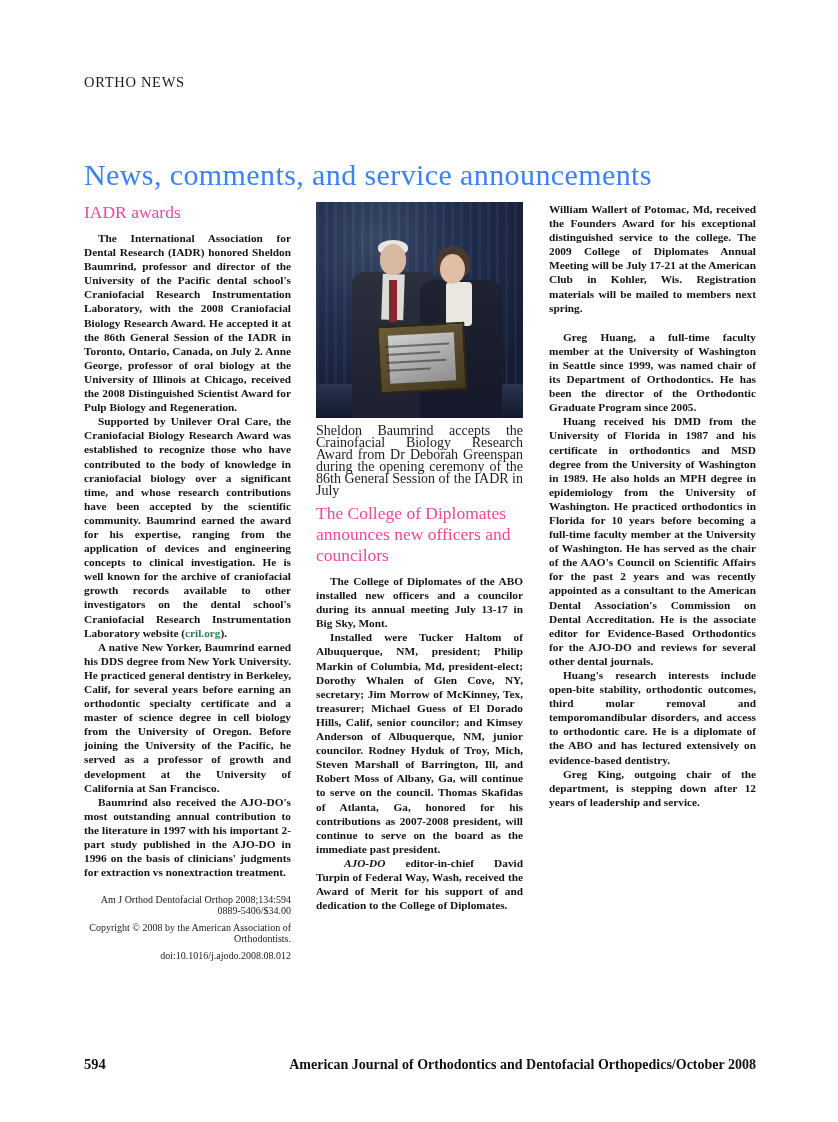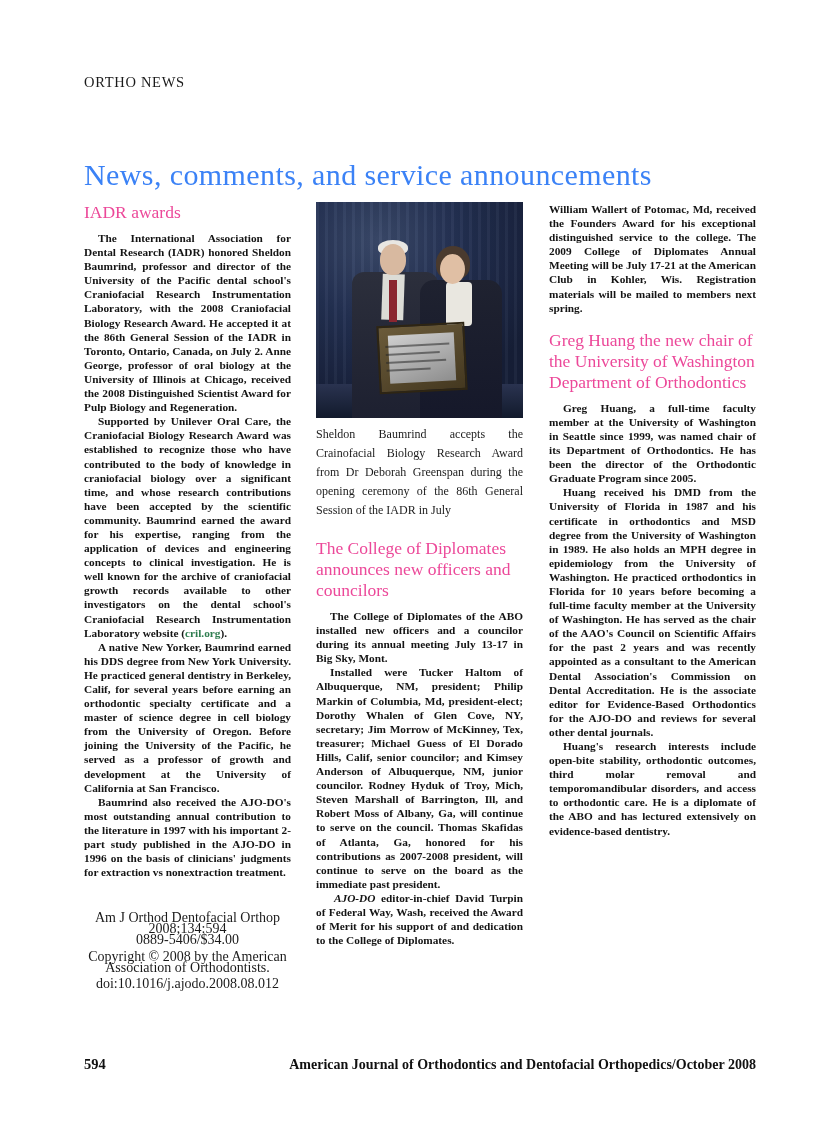--- a/index.html
+++ b/index.html
@@ -147,32 +147,32 @@
   }
   .ph-plaque-inner {
     position:absolute; left:9px; top:8px; right:9px; bottom:8px;
     background: linear-gradient(160deg,#cfcfcf,#8d8d8d);
   }
   .ph-plaque-line {
     position:absolute; left:6px; height:2px; background:rgba(40,40,40,.55);
   }
   .caption {
     width: 207px;
-    font-size: 12px;
-    line-height: 19px;
+    font-size: 14px;
+    line-height: 12px;
     color: #1c1c1c;
     text-align: justify;
-    margin-bottom: 18px;
+    margin-bottom: 6px;
   }
 
   .refblock {
-    margin-top: 34px;
-    font-size: 14px;
+    margin-top: 16px;
+    font-size: 10px;
     line-height: 10.8px;
-    text-align: center;
+    text-align: right;
     color: #1a1a1a;
   }
   .refblock div { margin: 0; }
   .refblock .gap { margin-top: 6px; }
 
   .footer {
     position: absolute;
     left: 84px;
     right: 82px;
     top: 1040px;
@@ -240,30 +240,30 @@
           <div class="ph-plaque-line" style="top:26px; width:54px;"></div>
           <div class="ph-plaque-line" style="top:34px; width:60px;"></div>
           <div class="ph-plaque-line" style="top:42px; width:44px;"></div>
         </div>
       </div>
       <div class="caption">Sheldon Baumrind accepts the Crainofacial Biology Research Award from Dr Deborah Greenspan during the opening ceremony of the 86th General Session of the IADR in July</div>
 
       <h2 class="sec">The College of Diplomates announces new officers and councilors</h2>
       <p>The College of Diplomates of the ABO installed new officers and a councilor during its annual meeting July 13-17 in Big Sky, Mont.</p>
       <p>Installed were Tucker Haltom of Albuquerque, NM, president; Philip Markin of Columbia, Md, president-elect; Dorothy Whalen of Glen Cove, NY, secretary; Jim Morrow of McKinney, Tex, treasurer; Michael Guess of El Dorado Hills, Calif, senior councilor; and Kimsey Anderson of Albuquerque, NM, junior councilor. Rodney Hyduk of Troy, Mich, Steven Marshall of Barrington, Ill, and Robert Moss of Albany, Ga, will continue to serve on the council. Thomas Skafidas of Atlanta, Ga, honored for his contributions as 2007-2008 president, will continue to serve on the board as the immediate past president.</p>
-      <p><span class="ital" style="margin-left:4px;">AJO-DO</span><span> editor-in-chief David Turpin of Federal Way, Wash, received the Award of Merit for his support of and dedication to the College of Diplomates.</span></p>
+      <p><span class="ital" style="margin-left:14px;">AJO-DO</span><span> editor-in-chief David Turpin of Federal Way, Wash, received the Award of Merit for his support of and dedication to the College of Diplomates.</span></p>
     </div>
 
     <div class="col col3">
       <p class="noindent">William Wallert of Potomac, Md, received the Founders Award for his exceptional distinguished service to the college. The 2009 College of Diplomates Annual Meeting will be July 17-21 at the American Club in Kohler, Wis. Registration materials will be mailed to members next spring.</p>
       <div class="spacer-md"></div>
-      <h2 class="sec">Greg Huang the new chair of the University of Washington Department of Orthodontics</h2>
       <p>Greg Huang, a full-time faculty member at the University of Washington in Seattle since 1999, was named chair of its Department of Orthodontics. He has been the director of the Orthodontic Graduate Program since 2005.</p>
       <p>Huang received his DMD from the University of Florida in 1987 and his certificate in orthodontics and MSD degree from the University of Washington in 1989. He also holds an MPH degree in epidemiology from the University of Washington. He practiced orthodontics in Florida for 10 years before becoming a full-time faculty member at the University of Washington. He has served as the chair of the AAO's Council on Scientific Affairs for the past 2 years and was recently appointed as a consultant to the American Dental Association's Commission on Dental Accreditation. He is the associate editor for Evidence-Based Orthodontics for the AJO-DO and reviews for several other dental journals.</p>
       <p>Huang's research interests include open-bite stability, orthodontic outcomes, third molar removal and temporomandibular disorders, and access to orthodontic care. He is a diplomate of the ABO and has lectured extensively on evidence-based dentistry.</p>
+      <p>Greg King, outgoing chair of the department, is stepping down after 12 years of leadership and service.</p>
     </div>
 
   </div>
 
   <div class="footer">
     <div class="folio">594</div>
     <div class="journal">American Journal of Orthodontics and Dentofacial Orthopedics/October 2008</div>
   </div>
 
 </div>

